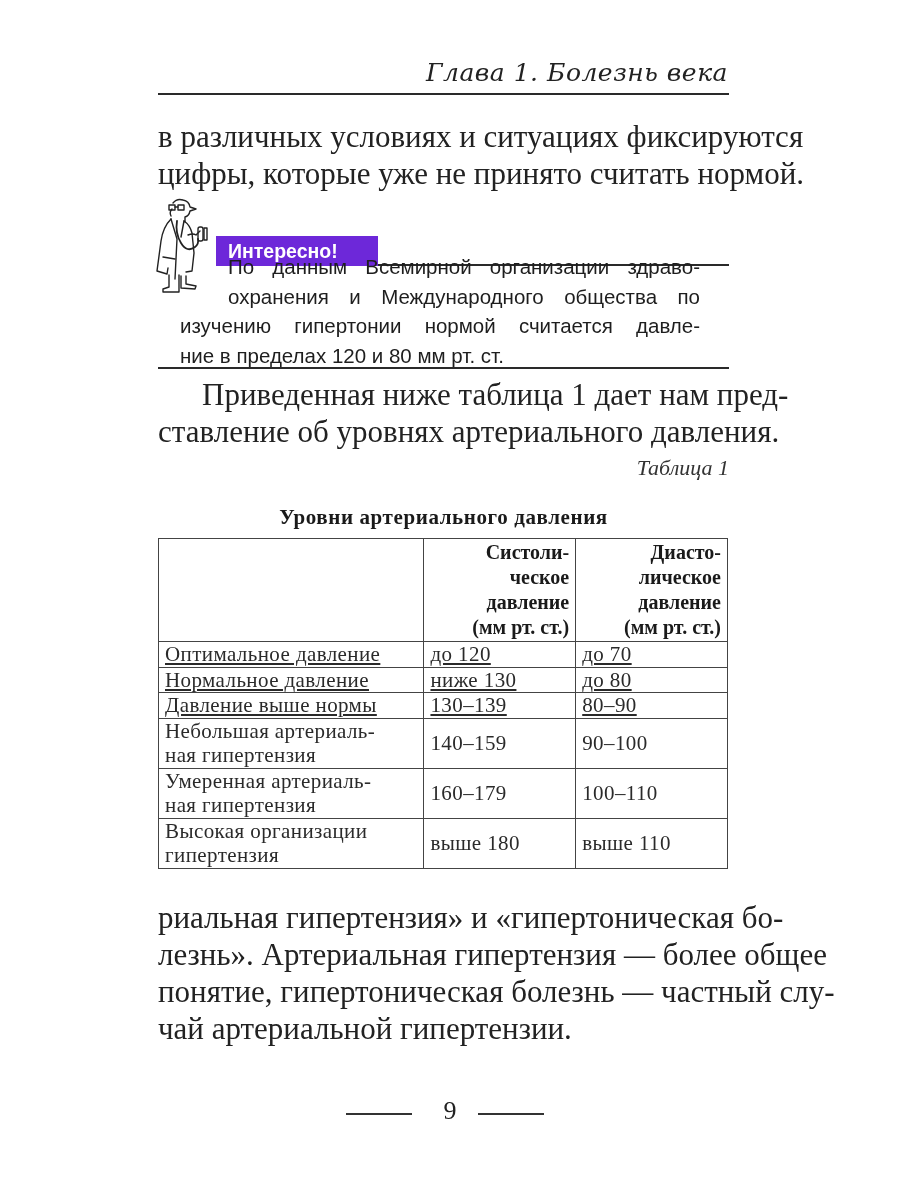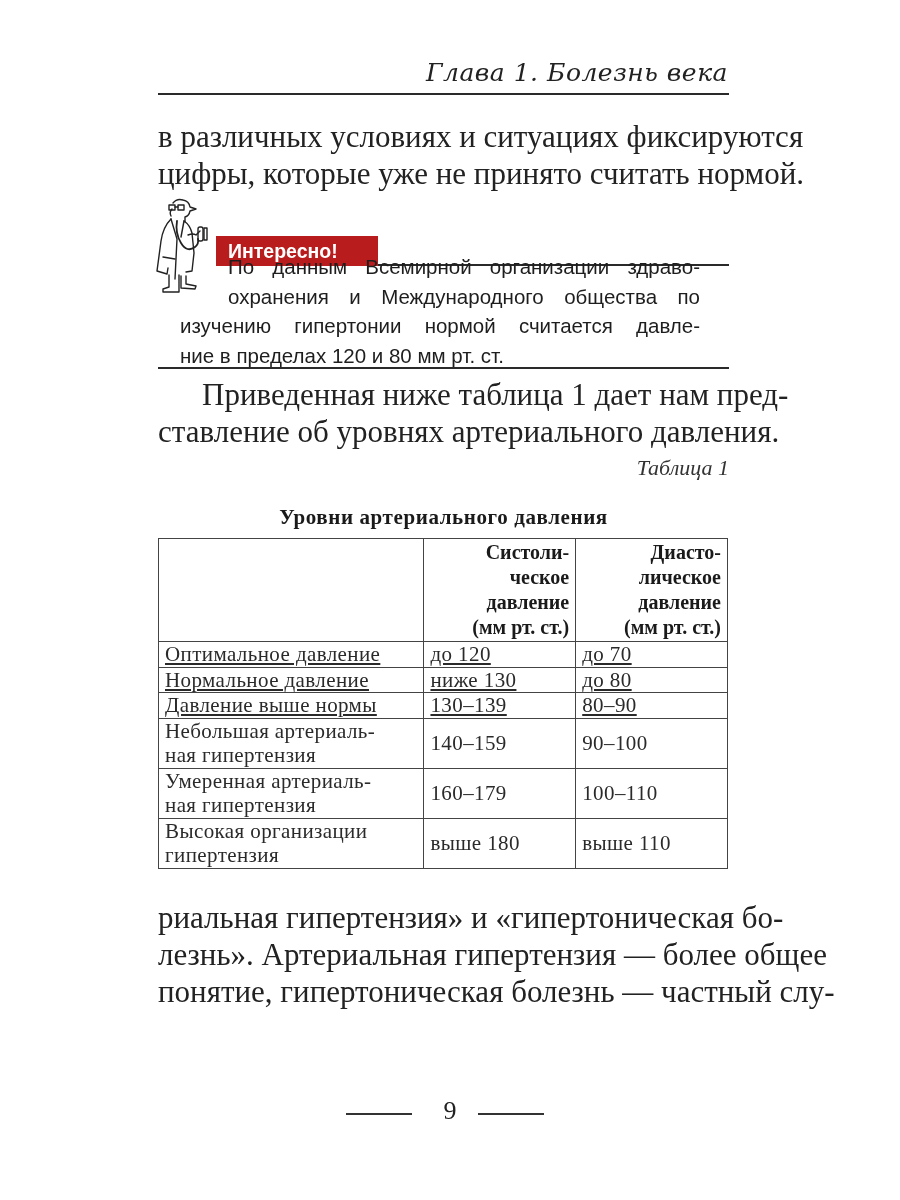--- a/index.html
+++ b/index.html
@@ -17,21 +17,21 @@
       font-family: "Liberation Serif", serif; font-size: 31px; line-height: 37px; color: #222;
       text-align: justify;
     }
     .para .line { display: block; white-space: nowrap; text-align: justify; text-align-last: justify; }
     .para .line.last { text-align-last: left; }
     .para .line.indent { padding-left: 44px; }
 
     
     .doctor { position: absolute; left: 155px; top: 197px; width: 62px; height: 100px; }
     .badge {
-      position: absolute; left: 216px; top: 236px; width: 162px; height: 30px; background: #b91c1c;
+      position: absolute; left: 216px; top: 236px; width: 162px; height: 30px; background: #6d28d9;
       color: #ffffff; font-family: "Liberation Sans", sans-serif; font-weight: bold; font-size: 19.5px;
       line-height: 30px; padding-left: 12px; box-sizing: border-box;
     }
     .box-rule-top { position: absolute; left: 378px; top: 264px; width: 351px; height: 2px; background: #2a2a2a; }
     .note {
       position: absolute; left: 180px; top: 244px; width: 520px;
       font-family: "Liberation Sans", sans-serif; font-size: 20.5px; line-height: 29.5px; color: #1e1e1e;
     }
     .note .line { display: block; white-space: nowrap; text-align: justify; text-align-last: justify; }
     .note .line.last { text-align-last: left; }
@@ -189,17 +189,18 @@
     <td>выше 180</td>
     <td>выше 110</td>
   </tr>
 </tbody>
   </table>
 
 <div class="para" style="top:899px;">
   <span class="line">риальная гипертензия» и «гипертоническая бо-</span>
   <span class="line">лезнь». Артериальная гипертензия — более общее</span>
   <span class="line">понятие, гипертоническая болезнь — частный слу-</span>
+  <span class="line last">чай артериальной гипертензии.</span>
 </div>
 
 <div class="pn-rule left"></div>
 <div class="page-num">9</div>
 <div class="pn-rule right"></div>
 
 </body></html>

